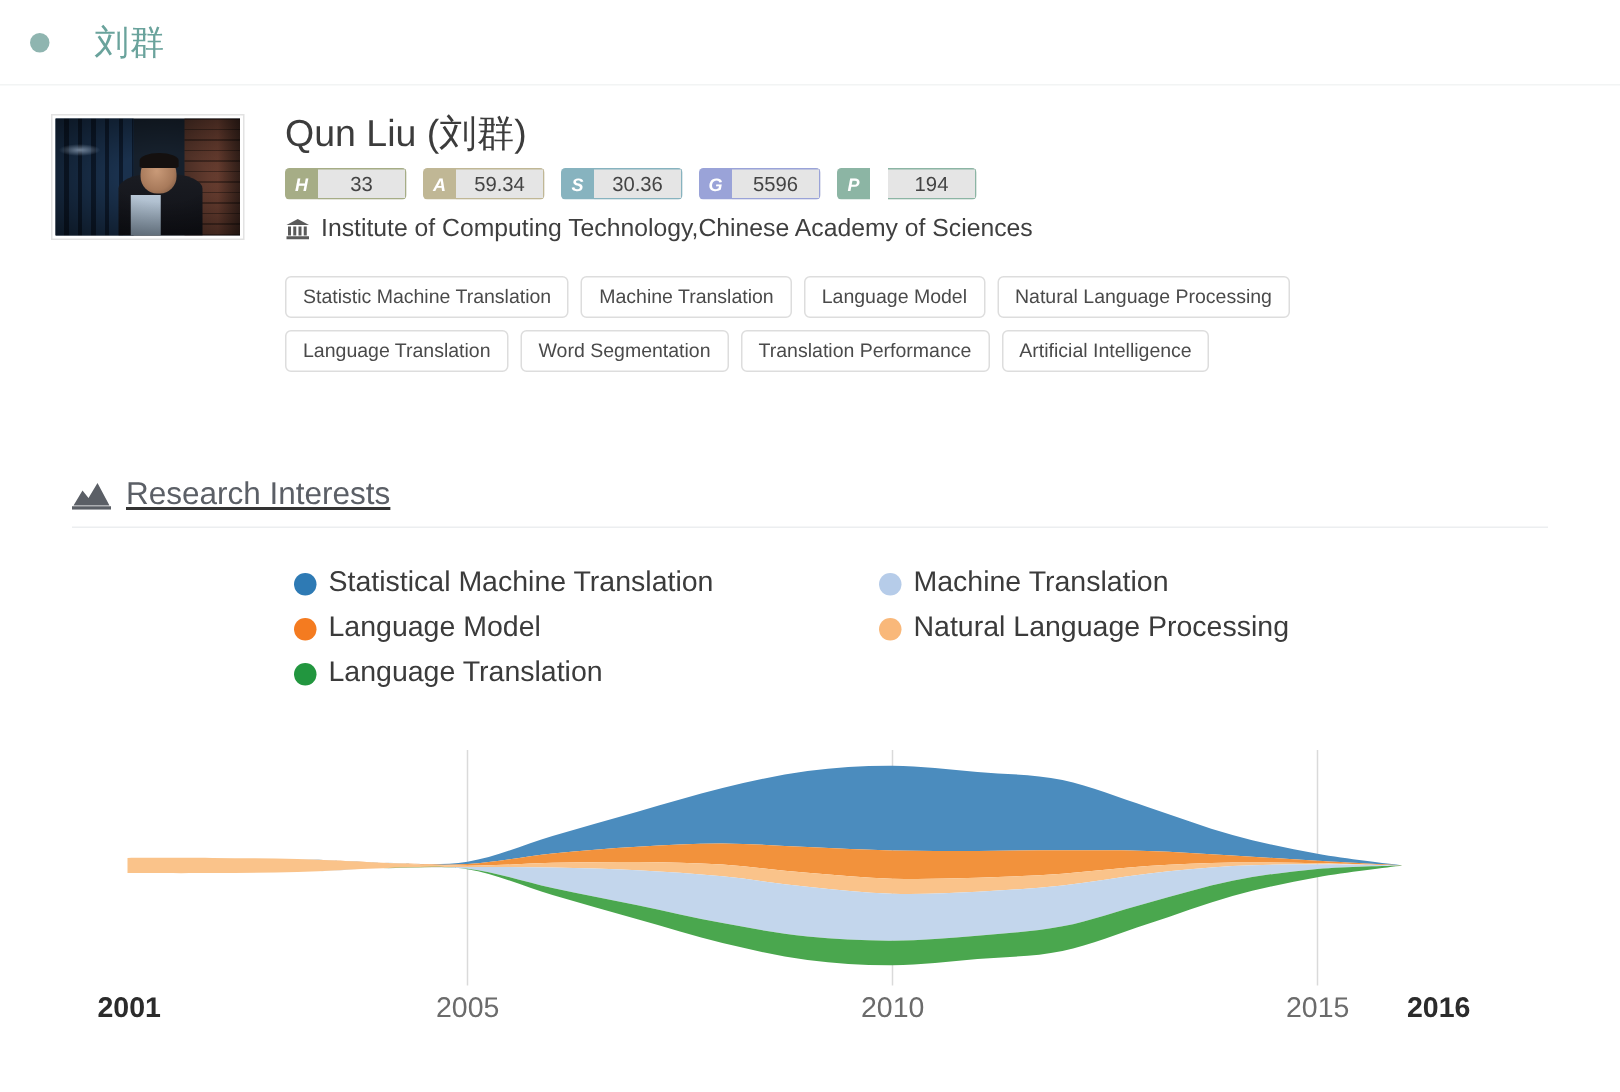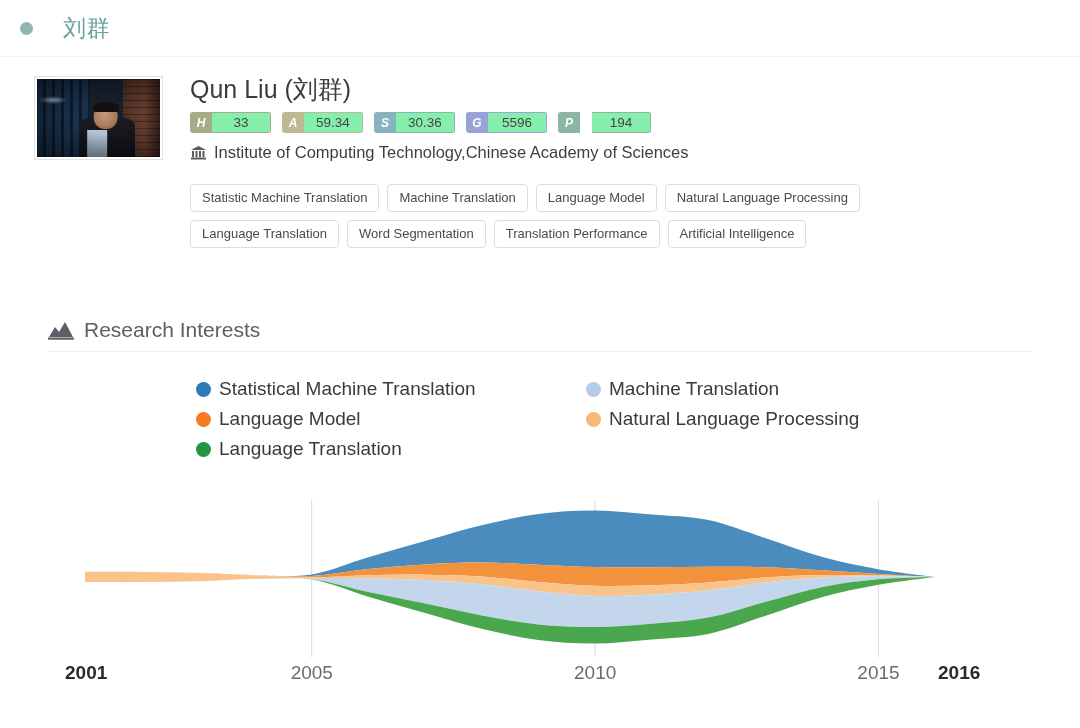--- a/index.html
+++ b/index.html
@@ -153,21 +153,21 @@
     font-weight: 700;
     font-style: italic;
     font-size: 12px;
   }
   .badge-val {
     min-width: 40px;
     padding: 0 9px;
     display: flex;
     align-items: center;
     justify-content: center;
-    background: #86efac;
+    background: #e5e5e5;
     color: #444;
     font-size: 13.5px;
   }
 
   .affiliation {
     display: flex;
     align-items: center;
     font-size: 16.5px;
     color: #3f3f3f;
   }
@@ -193,20 +193,21 @@
     color: #4a4a4a;
     line-height: 15px;
     white-space: nowrap;
   }
 
   
   .section {
     position: absolute;
     left: 0; top: 318px;
     width: 1080px;
+    text-decoration: underline;
   }
   .section-head {
     display: flex;
     align-items: center;
     padding-left: 48px;
   }
   .sec-icon { margin-right: 10px; display:inline-flex; }
   .section-title {
     font-size: 21px;
     color: #5b5f66;

